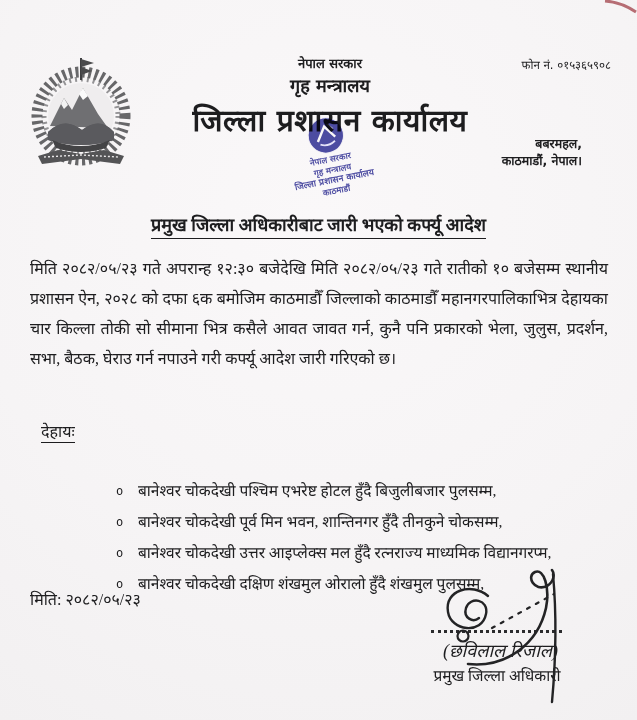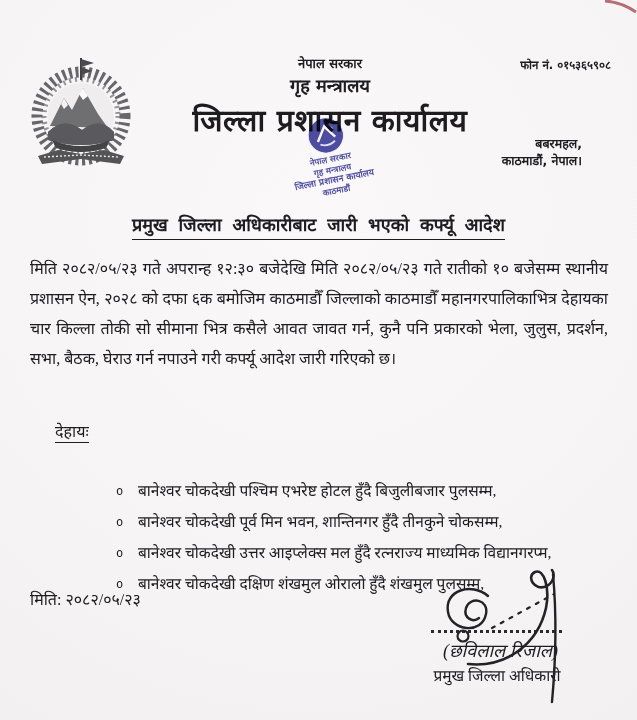--- a/index.html
+++ b/index.html
@@ -14,42 +14,42 @@
     color:#1d1d1f;
   }
   .abs{position:absolute;}
 
   
   .hdr-center{left:140px;top:54px;width:380px;text-align:center;}
   .hdr-gov{font-size:13px;font-weight:700;font-family:"DejaVu Sans","Liberation Sans",sans-serif;}
   .hdr-min{font-size:18px;font-weight:700;margin-top:1px;font-family:"DejaVu Sans","Liberation Sans",sans-serif;}
   .hdr-office{font-size:30px;font-weight:800;margin-top:2px;letter-spacing:.5px;
     font-family:"DejaVu Sans","Liberation Sans",sans-serif;}
-  .hdr-phone{right:26px;top:57px;font-size:11.5px;font-weight:700;
+  .hdr-phone{right:26px;top:57px;font-size:11.5px;font-weight:400;
     font-family:"DejaVu Sans","Liberation Sans",sans-serif;}
   .hdr-addr{right:55px;top:135px;text-align:right;font-size:12.5px;font-weight:700;line-height:17px;
     font-family:"DejaVu Sans","Liberation Sans",sans-serif;}
 
   
   .stamp{left:262px;top:118px;width:136px;text-align:center;
     transform:rotate(-11deg);color:#3a3a9c;opacity:.88;z-index:6;
     mix-blend-mode:multiply;font-family:"DejaVu Sans","Liberation Sans",sans-serif;}
   .stamp-seal{width:34px;height:34px;margin:0 auto 2px auto;border-radius:50%;
     background:#35359a;position:relative;box-shadow:0 0 1px #35359a;}
   .stamp-seal svg{position:absolute;left:0;top:0;}
   .stamp-line{font-size:8.5px;font-weight:700;line-height:10.5px;white-space:nowrap;}
   .stamp-line.wide{font-size:9px;}
 
   
-  .doc-title{left:0;top:212px;width:100%;text-align:center;font-size:18px;font-weight:600;font-family:Liberation Mono, monospace;}
+  .doc-title{left:0;top:212px;width:100%;text-align:center;font-size:18px;font-weight:600;}
   .doc-title span{border-bottom:1.5px solid #1d1d1f;padding-bottom:3px;}
 
   
   .para{left:30px;top:254px;width:578px;font-size:16px;line-height:30px;text-align:justify;}
-  .dehaya{left:55px;top:420px;font-size:16px;}
+  .dehaya{left:41px;top:420px;font-size:16px;}
   .dehaya span{border-bottom:1.5px solid #1d1d1f;padding-bottom:2px;}
   .section-a{left:88px;top:451px;font-size:16px;}
   .bullets{left:116px;top:476px;width:500px;list-style:none;margin:0;padding:0;}
   .bullets li{font-size:15.5px;line-height:30px;white-space:nowrap;}
   .bullets .marker{display:inline-block;width:9px;font-size:12px;margin-right:13px;
     transform:translateY(-1px);font-family:"DejaVu Sans Mono","Liberation Mono",monospace;}
 
   
   .date{left:30px;top:588px;font-size:16px;}
   .dotline{left:431px;top:612px;width:131px;height:18px;border-bottom:3.2px dotted #2b2b2d;}

